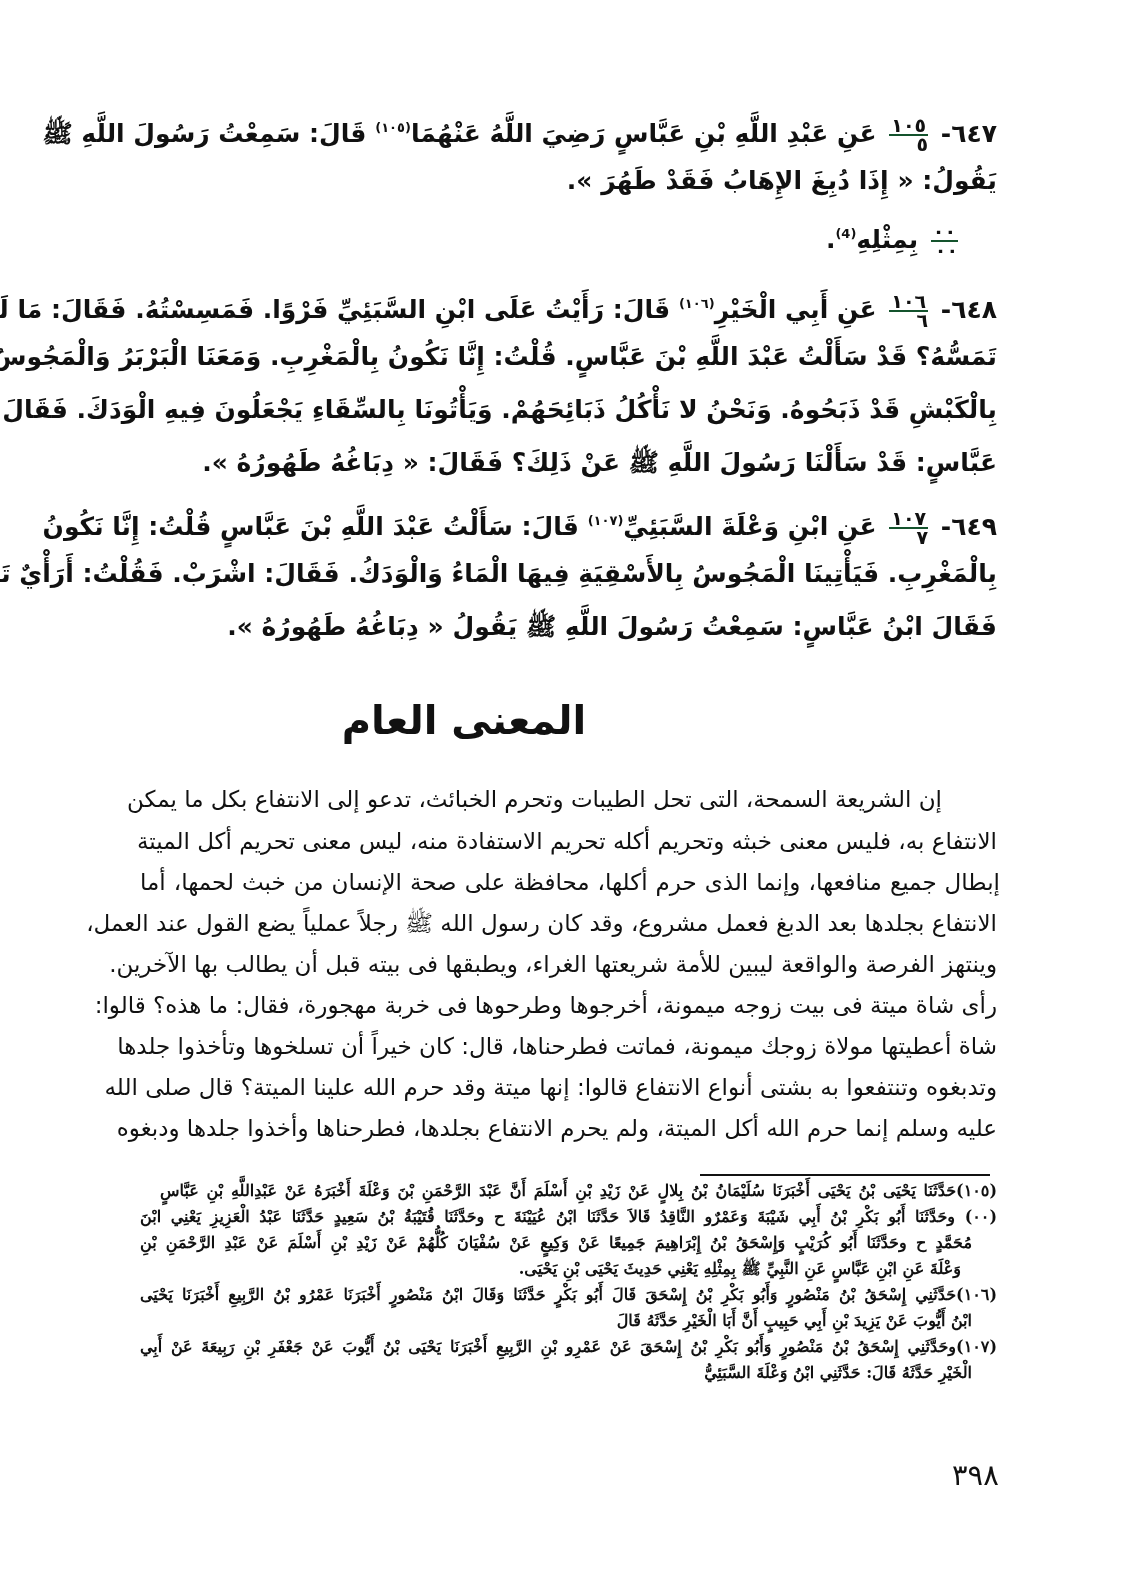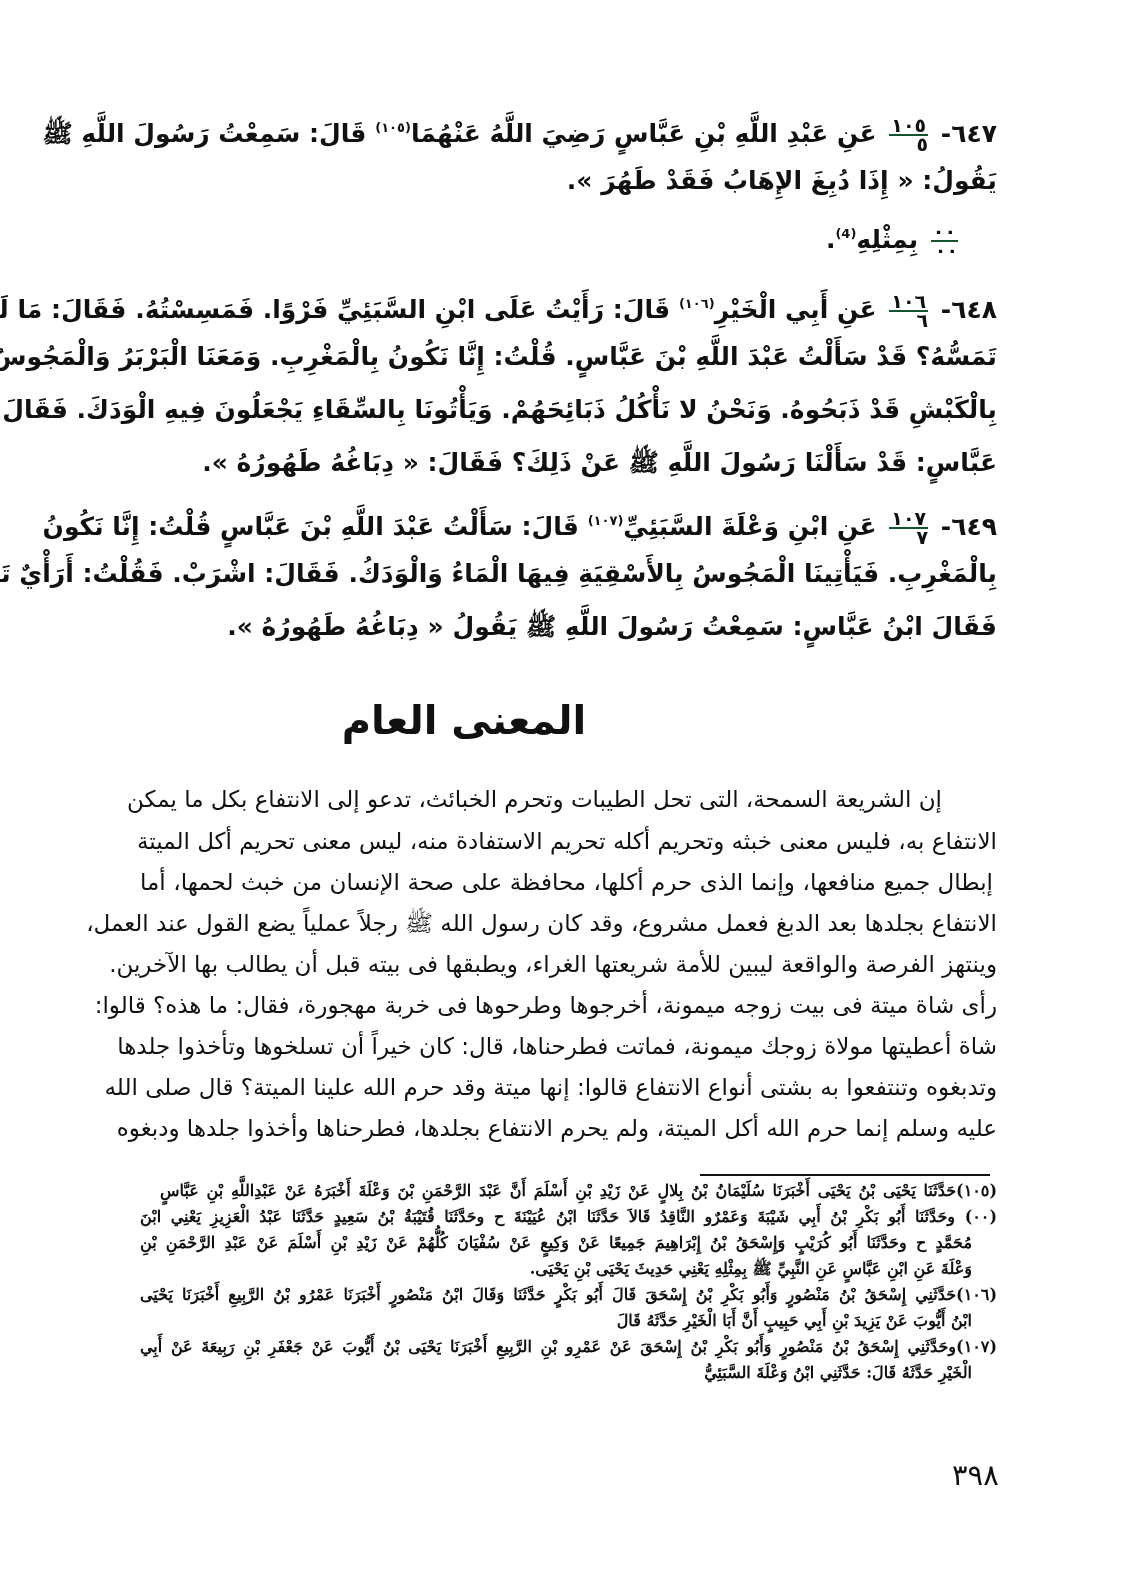--- a/index.html
+++ b/index.html
@@ -90,37 +90,37 @@
     </div>
     <div class="line" style="top:557px; left:140px; right:140px;">بِالْمَغْرِبِ. فَيَأْتِينَا الْمَجُوسُ بِالأَسْقِيَةِ فِيهَا الْمَاءُ وَالْوَدَكُ. فَقَالَ: اشْرَبْ. فَقُلْتُ: أَرَأْيٌ تَرَاهُ؟</div>
     <div class="line short" style="top:610px; left:140px; right:140px;">فَقَالَ ابْنُ عَبَّاسٍ: سَمِعْتُ رَسُولَ اللَّهِ ﷺ يَقُولُ « دِبَاغُهُ طَهُورُهُ ».</div>
   </div>
 
   <div class="title" style="top:690px;">المعنى العام</div>
 
   <div class="body">
     <div class="line first" style="top:783px; left:140px; right:195px;">إن الشريعة السمحة، التى تحل الطيبات وتحرم الخبائث، تدعو إلى الانتفاع بكل ما يمكن</div>
     <div class="line" style="top:825px; left:140px; right:140px;">الانتفاع به، فليس معنى خبثه وتحريم أكله تحريم الاستفادة منه، ليس معنى تحريم أكل الميتة</div>
-    <div class="line" style="top:866px; left:140px; right:144px;">إبطال جميع منافعها، وإنما الذى حرم أكلها، محافظة على صحة الإنسان من خبث لحمها، أما</div>
+    <div class="line" style="top:866px; left:140px; right:137px;">إبطال جميع منافعها، وإنما الذى حرم أكلها، محافظة على صحة الإنسان من خبث لحمها، أما</div>
     <div class="line" style="top:907px; left:140px; right:140px;">الانتفاع بجلدها بعد الدبغ فعمل مشروع، وقد كان رسول الله ﷺ رجلاً عملياً يضع القول عند العمل،</div>
     <div class="line" style="top:948px; left:140px; right:140px;">وينتهز الفرصة والواقعة ليبين للأمة شريعتها الغراء، ويطبقها فى بيته قبل أن يطالب بها الآخرين.</div>
     <div class="line" style="top:989px; left:140px; right:140px;">رأى شاة ميتة فى بيت زوجه ميمونة، أخرجوها وطرحوها فى خربة مهجورة، فقال: ما هذه؟ قالوا:</div>
     <div class="line" style="top:1030px; left:152px; right:140px;">شاة أعطيتها مولاة زوجك ميمونة، فماتت فطرحناها، قال: كان خيراً أن تسلخوها وتأخذوا جلدها</div>
     <div class="line" style="top:1071px; left:140px; right:140px;">وتدبغوه وتنتفعوا به بشتى أنواع الانتفاع قالوا: إنها ميتة وقد حرم الله علينا الميتة؟ قال صلى الله</div>
     <div class="line" style="top:1112px; left:140px; right:140px;">عليه وسلم إنما حرم الله أكل الميتة، ولم يحرم الانتفاع بجلدها، فطرحناها وأخذوا جلدها ودبغوه</div>
   </div>
 
   <div class="rule" style="top:1174px; left:700px; width:290px;"></div>
 
   <div class="fn-block">
     <div class="line" style="top:1180px; left:160px; right:140px;">(١٠٥)حَدَّثَنَا يَحْيَى بْنُ يَحْيَى أَخْبَرَنَا سُلَيْمَانُ بْنُ بِلالٍ عَنْ زَيْدِ بْنِ أَسْلَمَ أَنَّ عَبْدَ الرَّحْمَنِ بْنَ وَعْلَةَ أَخْبَرَهُ عَنْ عَبْدِاللَّهِ بْنِ عَبَّاسٍ</div>
 
     <div class="line" style="top:1206px; left:140px; right:140px;">(٠٠) وحَدَّثَنَا أَبُو بَكْرِ بْنُ أَبِي شَيْبَةَ وَعَمْرٌو النَّاقِدُ قَالاَ حَدَّثَنَا ابْنُ عُيَيْنَةَ ح وحَدَّثَنَا قُتَيْبَةُ بْنُ سَعِيدٍ حَدَّثَنَا عَبْدُ الْعَزِيزِ يَعْنِي ابْنَ</div>
     <div class="line" style="top:1232px; left:140px; right:165px;">مُحَمَّدٍ ح وحَدَّثَنَا أَبُو كُرَيْبٍ وَإِسْحَقُ بْنُ إِبْرَاهِيمَ جَمِيعًا عَنْ وَكِيعٍ عَنْ سُفْيَانَ كُلُّهُمْ عَنْ زَيْدِ بْنِ أَسْلَمَ عَنْ عَبْدِ الرَّحْمَنِ بْنِ</div>
-    <div class="line short" style="top:1258px; left:140px; right:165px;">وَعْلَةَ عَنِ ابْنِ عَبَّاسٍ عَنِ النَّبِيِّ ﷺ بِمِثْلِهِ يَعْنِي حَدِيثَ يَحْيَى بْنِ يَحْيَى.</div>
+    <div class="line short" style="top:1258px; left:140px; right:176px;">وَعْلَةَ عَنِ ابْنِ عَبَّاسٍ عَنِ النَّبِيِّ ﷺ بِمِثْلِهِ يَعْنِي حَدِيثَ يَحْيَى بْنِ يَحْيَى.</div>
 
     <div class="line" style="top:1284px; left:140px; right:140px;">(١٠٦)حَدَّثَنِي إِسْحَقُ بْنُ مَنْصُورٍ وَأَبُو بَكْرِ بْنُ إِسْحَقَ قَالَ أَبُو بَكْرٍ حَدَّثَنَا وَقَالَ ابْنُ مَنْصُورٍ أَخْبَرَنَا عَمْرُو بْنُ الرَّبِيعِ أَخْبَرَنَا يَحْيَى</div>
     <div class="line short" style="top:1310px; left:140px; right:165px;">ابْنُ أَيُّوبَ عَنْ يَزِيدَ بْنِ أَبِي حَبِيبٍ أَنَّ أَبَا الْخَيْرِ حَدَّثَهُ قَالَ</div>
 
     <div class="line" style="top:1336px; left:140px; right:140px;">(١٠٧)وحَدَّثَنِي إِسْحَقُ بْنُ مَنْصُورٍ وَأَبُو بَكْرِ بْنُ إِسْحَقَ عَنْ عَمْرِو بْنِ الرَّبِيعِ أَخْبَرَنَا يَحْيَى بْنُ أَيُّوبَ عَنْ جَعْفَرِ بْنِ رَبِيعَةَ عَنْ أَبِي</div>
     <div class="line short" style="top:1362px; left:140px; right:165px;">الْخَيْرِ حَدَّثَهُ قَالَ: حَدَّثَنِي ابْنُ وَعْلَةَ السَّبَئِيُّ</div>
   </div>
 
   <div class="pagenum" style="top:1462px; left:952px;">٣٩٨</div>
 </div>

